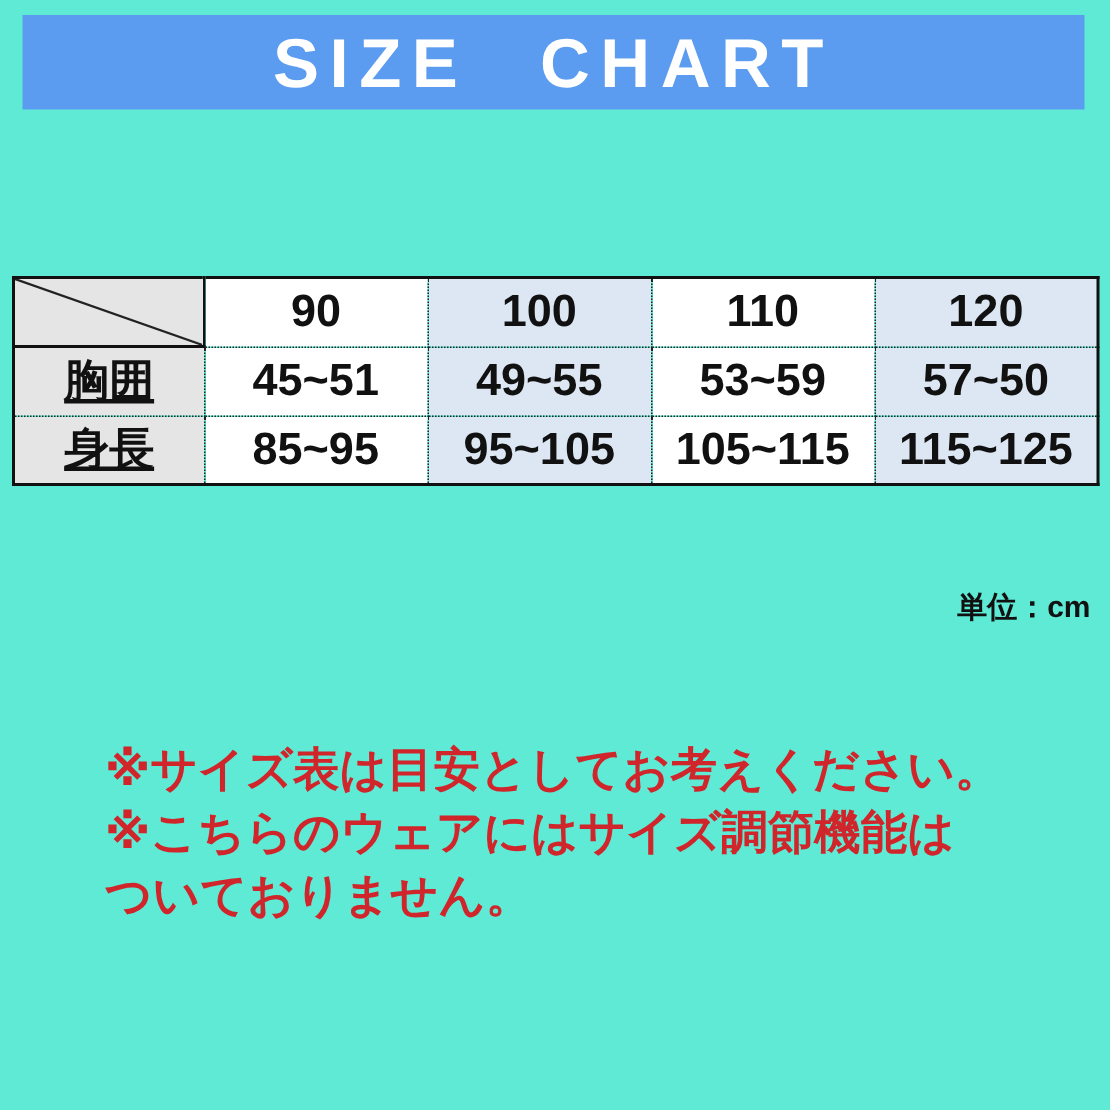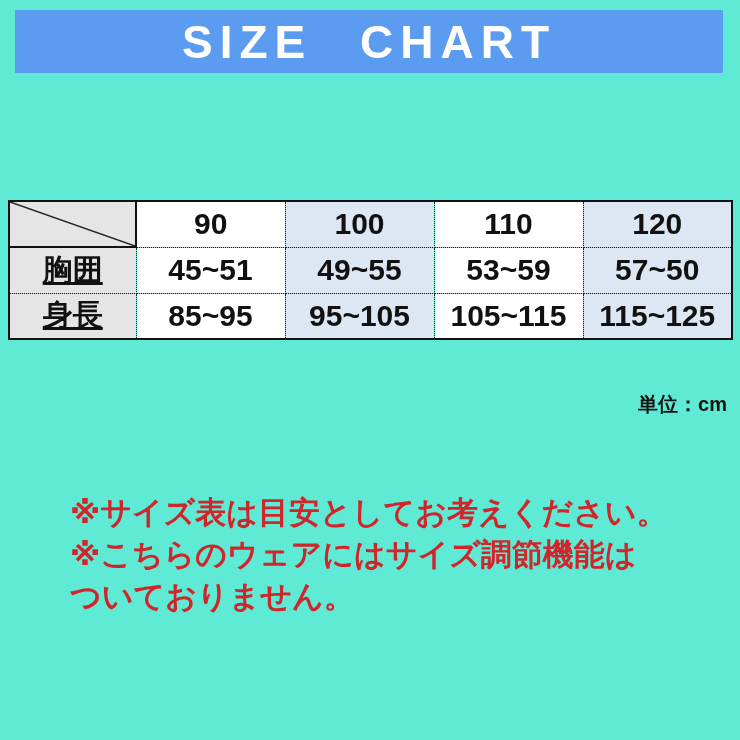--- a/index.html
+++ b/index.html
@@ -17,21 +17,21 @@
     background: var(--banner-blue, #5b9cf0);
     display: flex; align-items: center; justify-content: center;
   }
   .banner-title {
     color: #ffffff; font-weight: bold; font-size: 46px;
     letter-spacing: 7px; word-spacing: 28px; line-height: 1;
   }
 
   
   table.size-table {
-    position: absolute; left: 8px; top: 200px; width: 724px;
+    position: absolute; left: 8px; top: 184px; width: 724px;
     border-collapse: collapse; table-layout: fixed;
     border: 2px solid #111111;
   }
   .size-table th, .size-table td {
     border: 1px dotted #222222;
     height: 46px; text-align: center; vertical-align: middle;
     font-weight: bold; font-size: 30px; color: #111111;
     padding: 0; overflow: hidden;
   }
   .col-label { width: 127px; }

